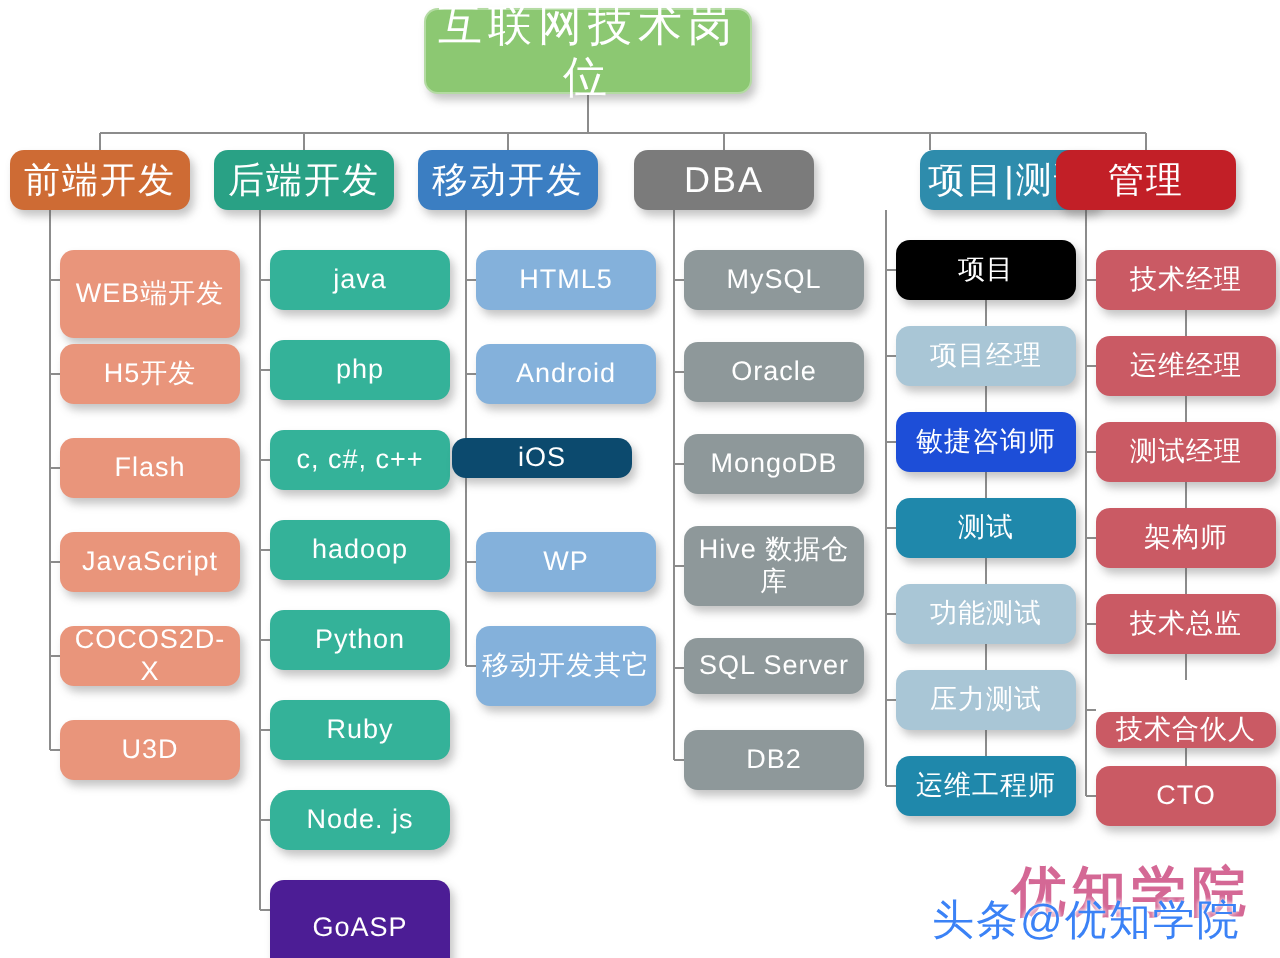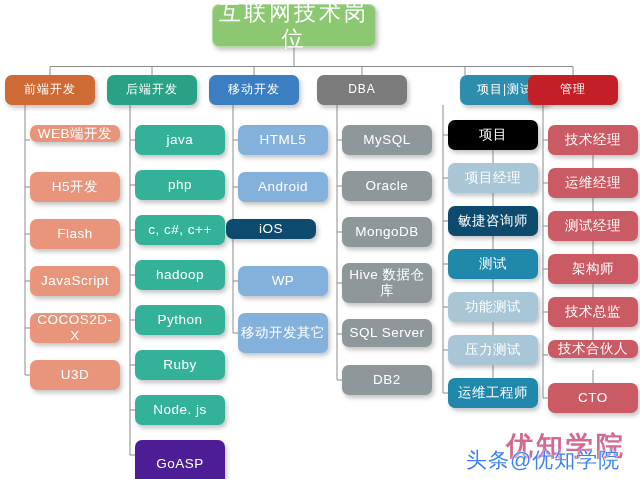--- a/index.html
+++ b/index.html
@@ -8,21 +8,21 @@
   svg.connectors{position:absolute;left:0;top:0;z-index:0;}
   .node{
     position:absolute;box-sizing:border-box;border-radius:7px;color:#ffffff;
     display:flex;align-items:center;justify-content:center;text-align:center;
     box-shadow:2px 3px 4px rgba(90,90,90,.35);z-index:2;line-height:1.15;
   }
   .root-node{
     left:212px;top:4px;width:164px;height:43px;font-size:22px;letter-spacing:3px;
     border:1px solid rgba(255,255,255,.35);
   }
-  .branch-header{top:75px;width:90px;height:30px;font-size:12px;letter-spacing:1px;}
+  .branch-header{top:75px;width:90px;height:30px;font-size:18px;letter-spacing:1px;}
   .child{width:90px;font-size:13.5px;padding:1px 3px;letter-spacing:.5px;}
   .watermark-brand{
     position:absolute;left:506px;top:428px;z-index:1;font-size:27px;font-weight:bold;
     color:#be185d;opacity:.65;letter-spacing:3px;
   }
   .watermark-credit{
     position:absolute;left:466px;top:446px;z-index:3;font-size:21px;color:#3b82f6;
     letter-spacing:1px;text-shadow:0 0 2px #ffffff,0 0 2px #ffffff;
   }
 </style>
@@ -95,62 +95,62 @@
       <line x1="593" y1="241" x2="593" y2="254" stroke="#8c8c8c" stroke-width="1"></line>
       <line x1="593" y1="284" x2="593" y2="297" stroke="#8c8c8c" stroke-width="1"></line>
       <line x1="593" y1="327" x2="593" y2="340" stroke="#8c8c8c" stroke-width="1"></line>
       <line x1="593" y1="370" x2="593" y2="383" stroke="#8c8c8c" stroke-width="1"></line>
     </svg>
 
   <div class="node root-node" style="background: rgb(140, 200, 114);">互联网技术岗位</div>
 
   <div id="branches">
       <div class="node branch-header" style="left: 5px; background: rgb(206, 107, 52);">前端开发</div>
-      <div class="node child" style="left: 30px; top: 125px; height: 17px; background: rgb(233, 149, 123);">WEB端开发</div>
+      <div class="node child" style="left: 30px; top: 125px; height: 44px; background: rgb(233, 149, 123);">WEB端开发</div>
       <div class="node child" style="left: 30px; top: 172px; height: 30px; background: rgb(233, 149, 123);">H5开发</div>
       <div class="node child" style="left: 30px; top: 219px; height: 30px; background: rgb(233, 149, 123);">Flash</div>
       <div class="node child" style="left: 30px; top: 266px; height: 30px; background: rgb(233, 149, 123);">JavaScript</div>
       <div class="node child" style="left: 30px; top: 313px; height: 30px; background: rgb(233, 149, 123);">COCOS2D-X</div>
       <div class="node child" style="left: 30px; top: 360px; height: 30px; background: rgb(233, 149, 123);">U3D</div>
       <div class="node branch-header" style="left: 107px; background: rgb(41, 161, 133);">后端开发</div>
       <div class="node child" style="left: 135px; top: 125px; height: 30px; background: rgb(52, 178, 153);">java</div>
       <div class="node child" style="left: 135px; top: 170px; height: 30px; background: rgb(52, 178, 153);">php</div>
       <div class="node child" style="left: 135px; top: 215px; height: 30px; background: rgb(52, 178, 153);">c, c#, c++</div>
       <div class="node child" style="left: 135px; top: 260px; height: 30px; background: rgb(52, 178, 153);">hadoop</div>
       <div class="node child" style="left: 135px; top: 305px; height: 30px; background: rgb(52, 178, 153);">Python</div>
       <div class="node child" style="left: 135px; top: 350px; height: 30px; background: rgb(52, 178, 153);">Ruby</div>
-      <div class="node child" style="left: 135px; top: 395px; height: 30px; background: rgb(52, 178, 153);">Node. js</div>
+      <div class="node child" style="left: 135px; top: 395px; height: 30px; background: rgb(52, 178, 153); border-radius: 10px;">Node. js</div>
       <div class="node child" style="left: 135px; top: 440px; height: 48px; background: #4c1d95;">GoASP</div>
       <div class="node branch-header" style="left: 209px; background: rgb(59, 126, 194);">移动开发</div>
       <div class="node child" style="left: 238px; top: 125px; height: 30px; background: rgb(132, 177, 219);">HTML5</div>
       <div class="node child" style="left: 238px; top: 172px; height: 30px; background: rgb(132, 177, 219);">Android</div>
       <div class="node child" style="left: 226px; top: 219px; height: 20px; background: #0c4a6e;">iOS</div>
       <div class="node child" style="left: 238px; top: 266px; height: 30px; background: rgb(132, 177, 219);">WP</div>
       <div class="node child" style="left: 238px; top: 313px; height: 40px; background: rgb(132, 177, 219);">移动开发其它</div>
       <div class="node branch-header" style="left: 317px; background: rgb(123, 123, 123);">DBA</div>
       <div class="node child" style="left: 342px; top: 125px; height: 30px; background: rgb(142, 152, 154);">MySQL</div>
       <div class="node child" style="left: 342px; top: 171px; height: 30px; background: rgb(142, 152, 154);">Oracle</div>
       <div class="node child" style="left: 342px; top: 217px; height: 30px; background: rgb(142, 152, 154);">MongoDB</div>
       <div class="node child" style="left: 342px; top: 263px; height: 40px; background: rgb(142, 152, 154);">Hive 数据仓库</div>
       <div class="node child" style="left: 342px; top: 319px; height: 28px; background: rgb(142, 152, 154);">SQL Server</div>
       <div class="node child" style="left: 342px; top: 365px; height: 30px; background: rgb(142, 152, 154);">DB2</div>
       <div class="node branch-header" style="left: 420px; background: rgb(46, 140, 172); margin-left: 40px;">项目|测试</div>
       <div class="node child" style="left: 448px; top: 120px; height: 30px; background: #000000;">项目</div>
       <div class="node child" style="left: 448px; top: 163px; height: 30px; background: rgb(169, 198, 214);">项目经理</div>
-      <div class="node child" style="left: 448px; top: 206px; height: 30px; background: #0c4a6e;">敏捷咨询师</div>
+      <div class="node child" style="left: 448px; top: 206px; height: 30px; background: #1d4ed8;">敏捷咨询师</div>
       <div class="node child" style="left: 448px; top: 249px; height: 30px; background: rgb(31, 136, 171);">测试</div>
       <div class="node child" style="left: 448px; top: 292px; height: 30px; background: rgb(169, 198, 214);">功能测试</div>
       <div class="node child" style="left: 448px; top: 335px; height: 30px; background: rgb(169, 198, 214);">压力测试</div>
       <div class="node child" style="left: 448px; top: 378px; height: 30px; background: rgb(31, 136, 171);">运维工程师</div>
       <div class="node branch-header" style="left: 528px; background: rgb(194, 31, 39);">管理</div>
       <div class="node child" style="left: 548px; top: 125px; height: 30px; background: rgb(202, 90, 100);">技术经理</div>
       <div class="node child" style="left: 548px; top: 168px; height: 30px; background: rgb(202, 90, 100);">运维经理</div>
       <div class="node child" style="left: 548px; top: 211px; height: 30px; background: rgb(202, 90, 100);">测试经理</div>
       <div class="node child" style="left: 548px; top: 254px; height: 30px; background: rgb(202, 90, 100);">架构师</div>
       <div class="node child" style="left: 548px; top: 297px; height: 30px; background: rgb(202, 90, 100); text-align: center;">技术总监</div>
-      <div class="node child" style="left: 548px; top: 340px; height: 18px; background: rgb(202, 90, 100);">技术合伙人</div>
+      <div class="node child" style="left: 548px; top: 356px; height: 18px; background: rgb(202, 90, 100);">技术合伙人</div>
       <div class="node child" style="left: 548px; top: 383px; height: 30px; background: rgb(202, 90, 100);">CTO</div>
     </div>
 
   <div class="watermark-brand">优知学院</div>
 
   <div class="watermark-credit">头条@优知学院</div>
 </div>
 
 </body></html>

